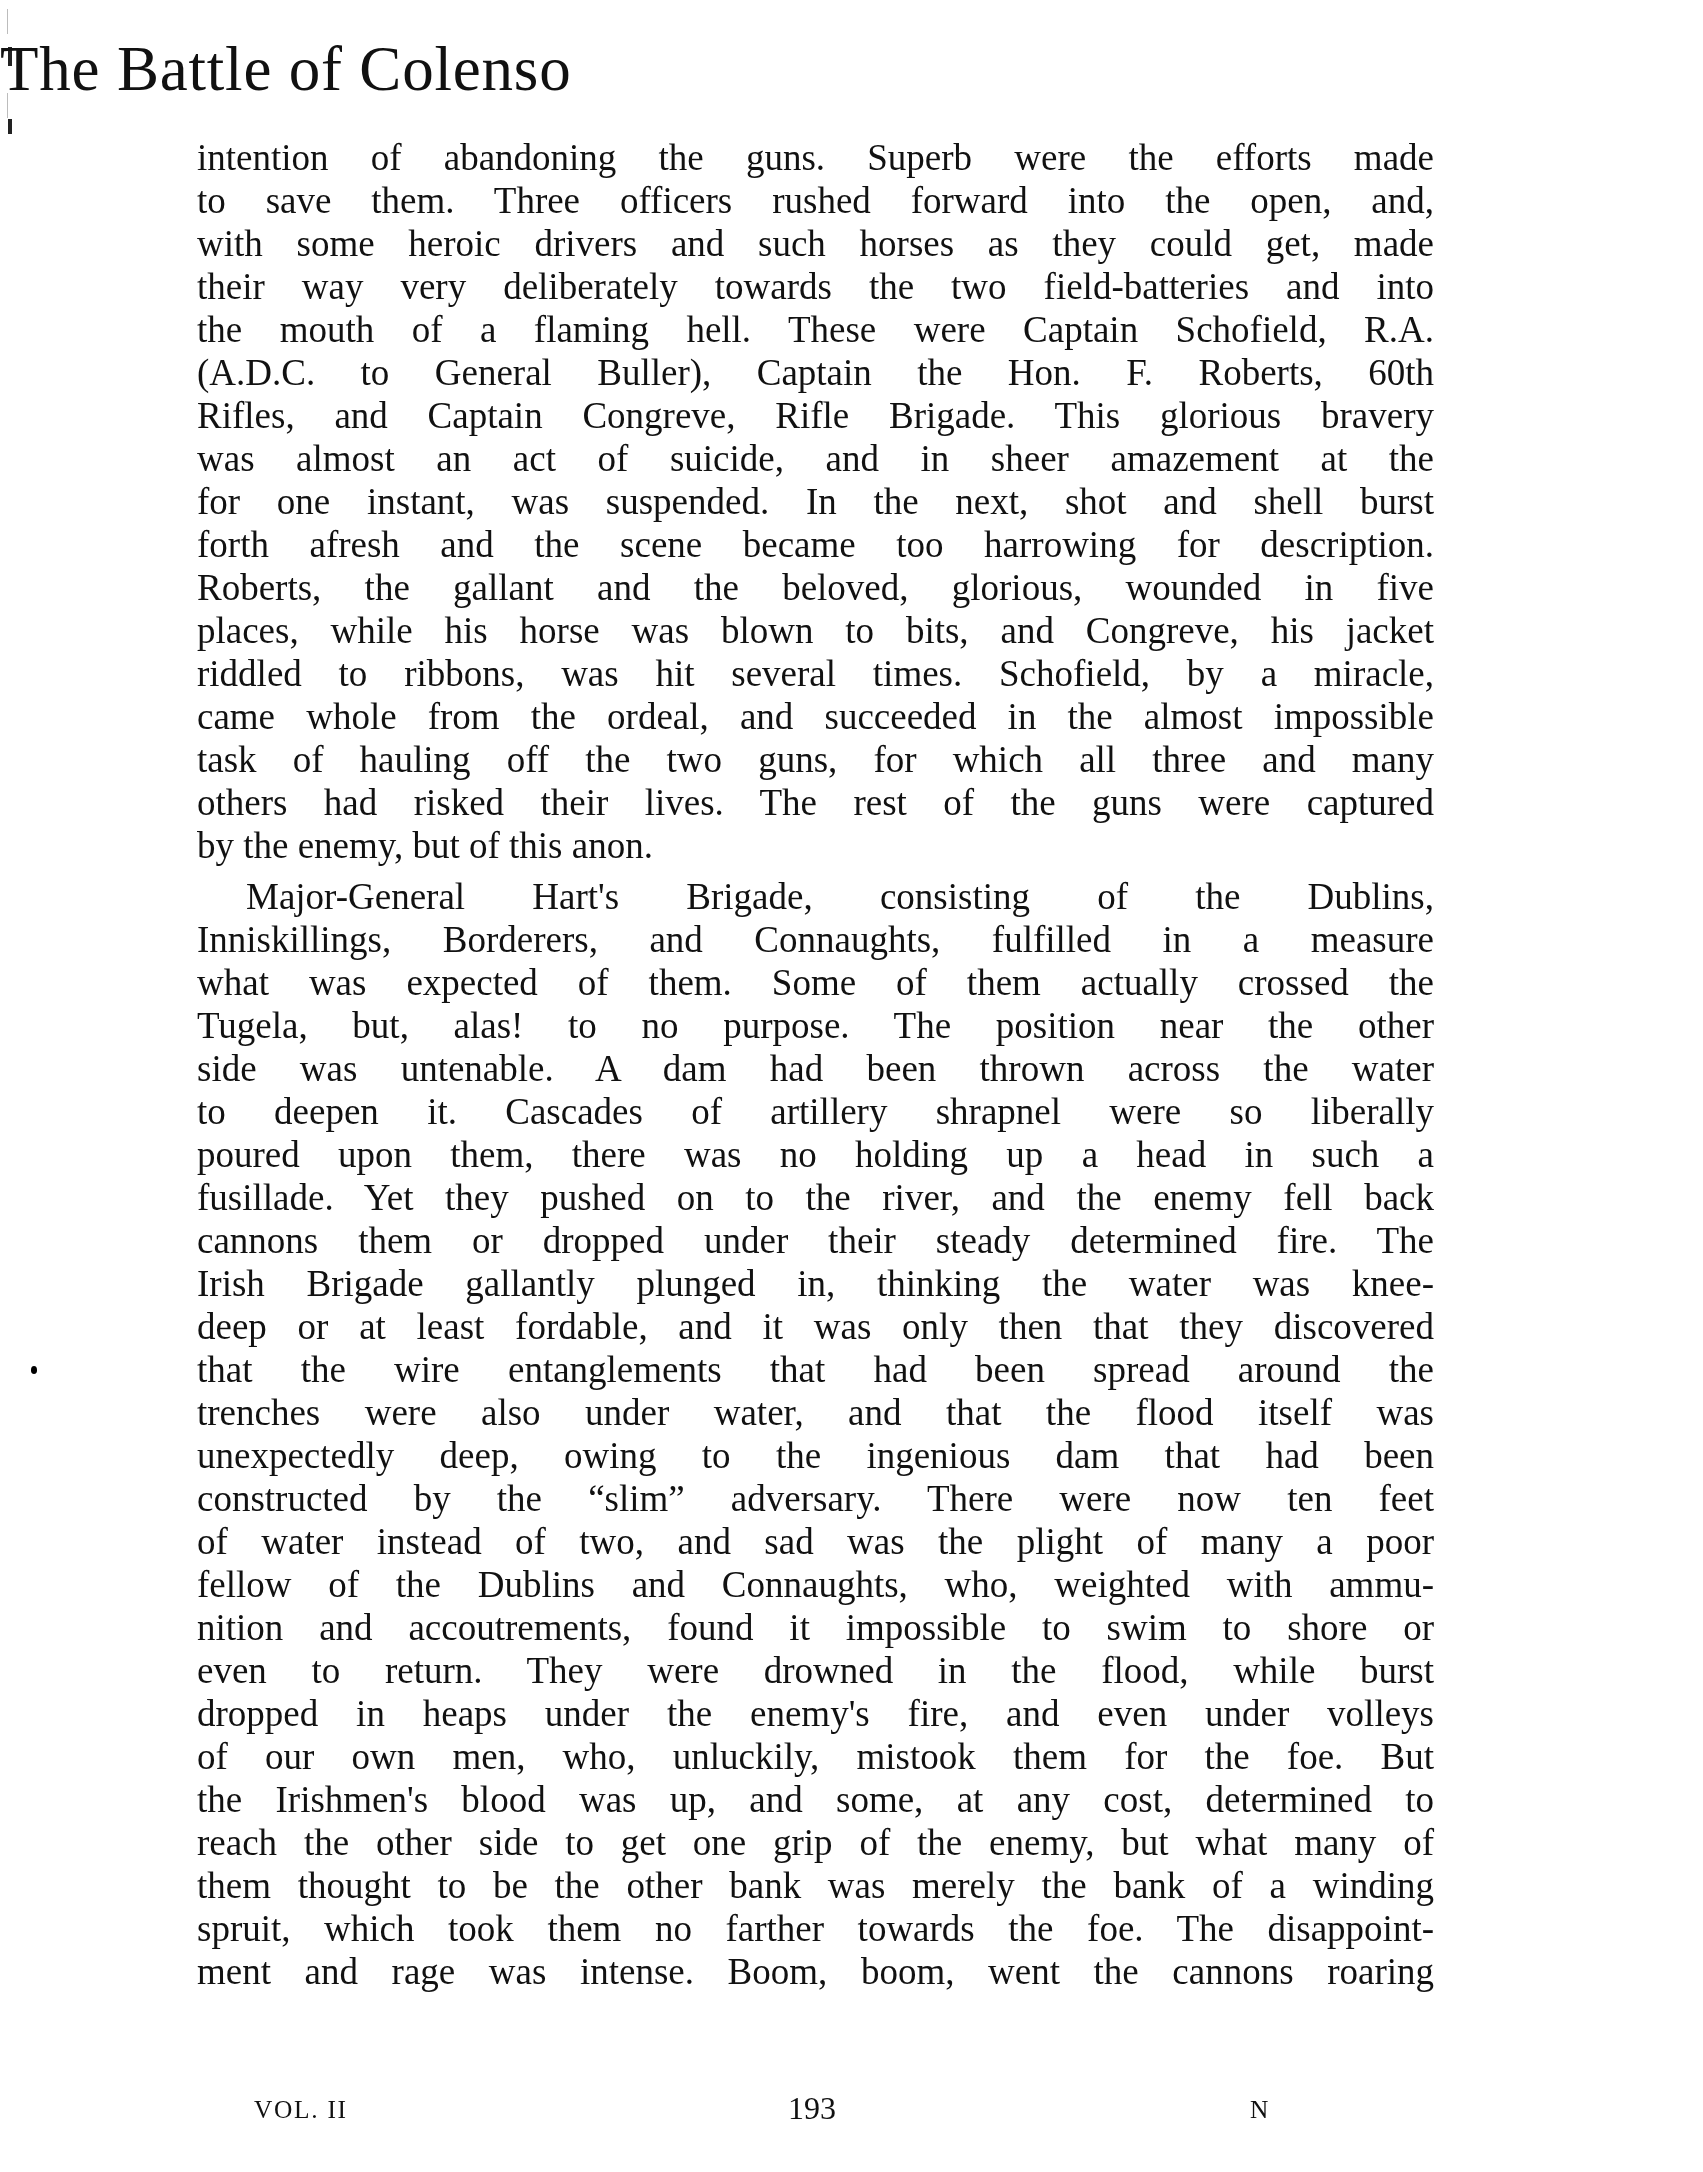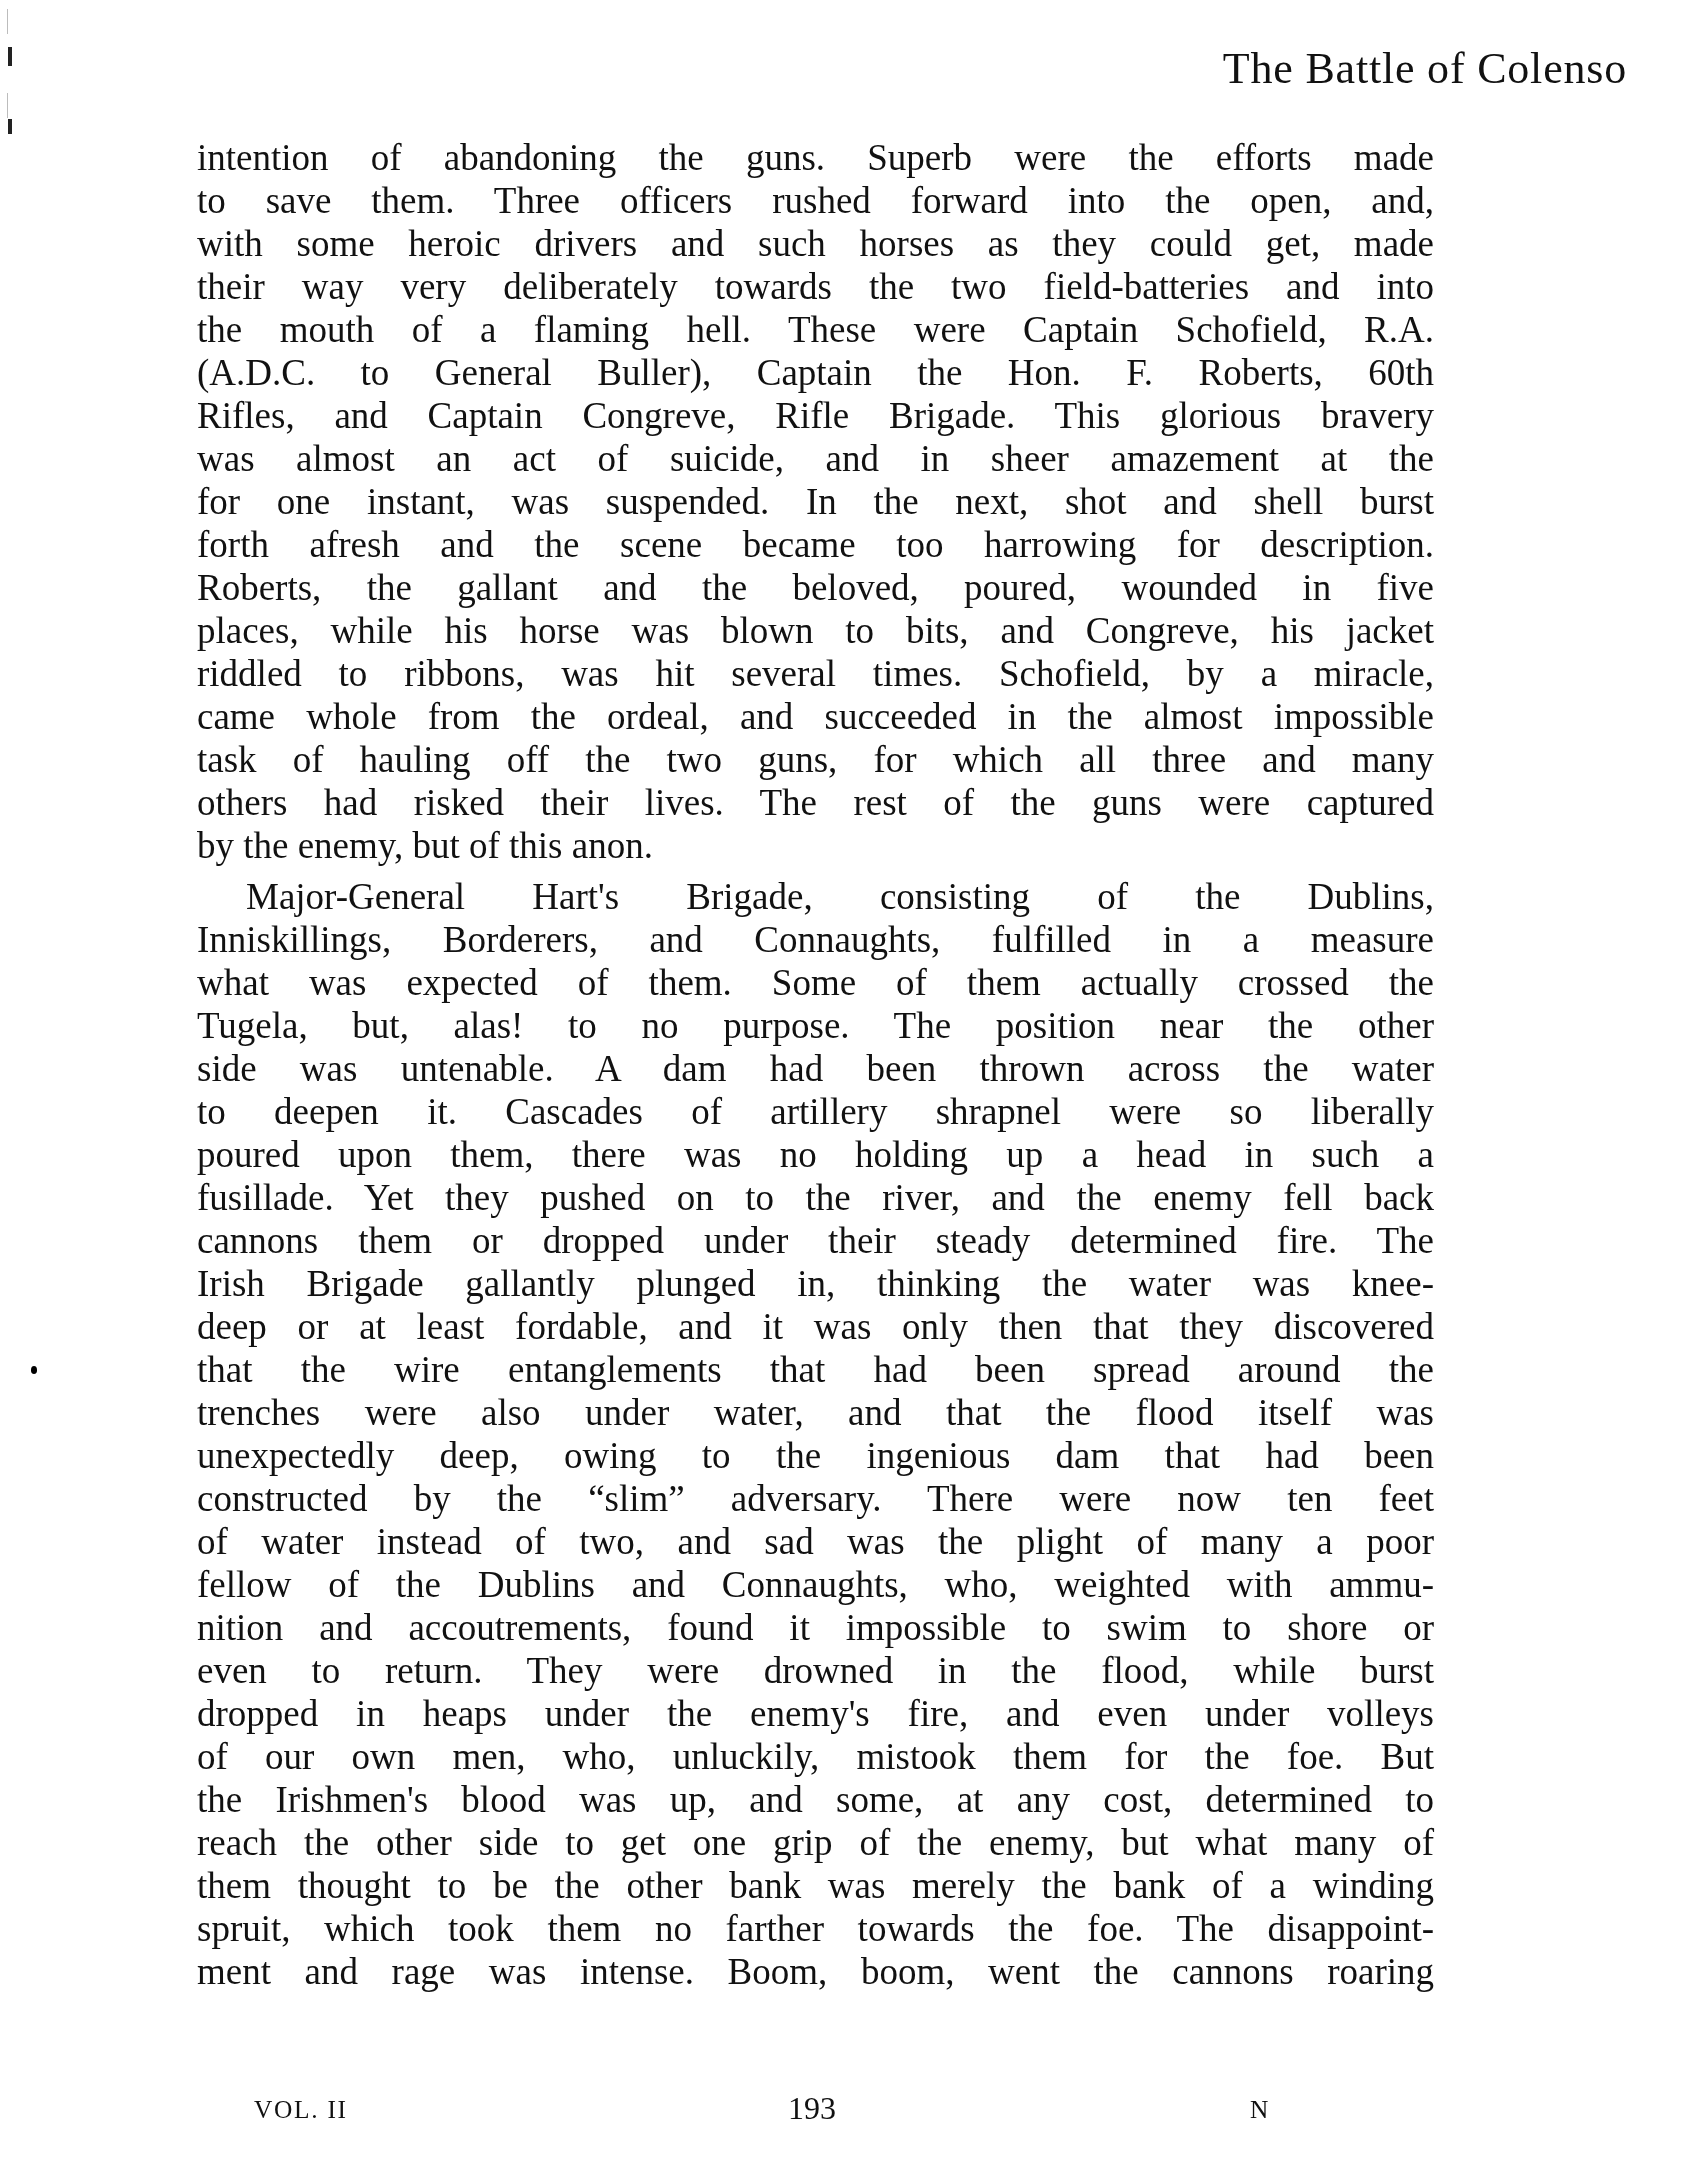--- a/index.html
+++ b/index.html
@@ -1,18 +1,18 @@
 <!DOCTYPE html>
 <html style="font-size:13.6px"><head>
 <meta charset="utf-8">
 <style>
   html, body { margin: 0; padding: 0; background: #ffffff; }
   body { width: 1704px; height: 2172px; position: relative; overflow: hidden; font-family: "Liberation Serif", "DejaVu Serif", serif; color: #111; }
   .page { position: absolute; left: 0; top: 0; width: 1704px; height: 2172px; }
-  .title { position: absolute; top: 30.5px; left: 0; width: 1627px; text-align: right; font-size: 44px; line-height: 76px; letter-spacing: 0.8px; }
+  .title { position: absolute; top: 30.5px; left: 0; width: 1627px; text-align: left; font-size: 63px; line-height: 76px; letter-spacing: 0.8px; }
   .body-text { position: absolute; left: 197px; top: 136px; width: 1237px; font-size: 37px; line-height: 43px; }
   .line { display: block; text-align: justify; text-align-last: justify; white-space: nowrap; height: 43px; overflow: visible; }
   .line.last { text-align-last: left; }
   .line.indent { padding-left: 49px; margin-top: 8px; }
   .footer { position: absolute; top: 2090px; left: 0; width: 1557px; height: 51px; font-size: 32px; }
   .footer span { position: absolute; top: 0; }
   .vol { left: 254px; font-size: 25.4px; letter-spacing: 1.7px; top: 5.1px !important; }
   .pagenum { left: 788px; }
   .sig { left: 1250px; font-size: 25.4px; top: 5.1px !important; }
   .margin-marks { position: absolute; left: 5.1px; top: 0; width: 34px; height: 170px; }
@@ -37,21 +37,21 @@
       <span class="line">intention of abandoning the guns.  Superb were the efforts made</span>
       <span class="line">to save them.  Three officers rushed forward into the open, and,</span>
       <span class="line">with some heroic drivers and such horses as they could get, made</span>
       <span class="line">their way very deliberately towards the two field-batteries and into</span>
       <span class="line">the mouth of a flaming hell.  These were Captain Schofield, R.A.</span>
       <span class="line">(A.D.C. to General Buller), Captain the Hon. F. Roberts, 60th</span>
       <span class="line">Rifles, and Captain Congreve, Rifle Brigade.  This glorious bravery</span>
       <span class="line">was almost an act of suicide, and in sheer amazement at the</span>
       <span class="line">for one instant, was suspended.  In the next, shot and shell burst</span>
       <span class="line">forth afresh and the scene became too harrowing for description.</span>
-      <span class="line">Roberts, the gallant and the beloved, poured, wounded in five</span>
+      <span class="line">Roberts, the gallant and the beloved, glorious, wounded in five</span>
       <span class="line">places, while his horse was blown to bits, and Congreve, his jacket</span>
       <span class="line">riddled to ribbons, was hit several times.  Schofield, by a miracle,</span>
       <span class="line">came whole from the ordeal, and succeeded in the almost impossible</span>
       <span class="line">task of hauling off the two guns, for which all three and many</span>
       <span class="line">others had risked their lives.  The rest of the guns were captured</span>
       <span class="line last">by the enemy, but of this anon.</span>
       <span class="line indent">Major-General Hart's Brigade, consisting of the Dublins,</span>
       <span class="line">Inniskillings, Borderers, and Connaughts, fulfilled in a measure</span>
       <span class="line">what was expected of them.  Some of them actually crossed the</span>
       <span class="line">Tugela, but, alas! to no purpose.  The position near the other</span>

